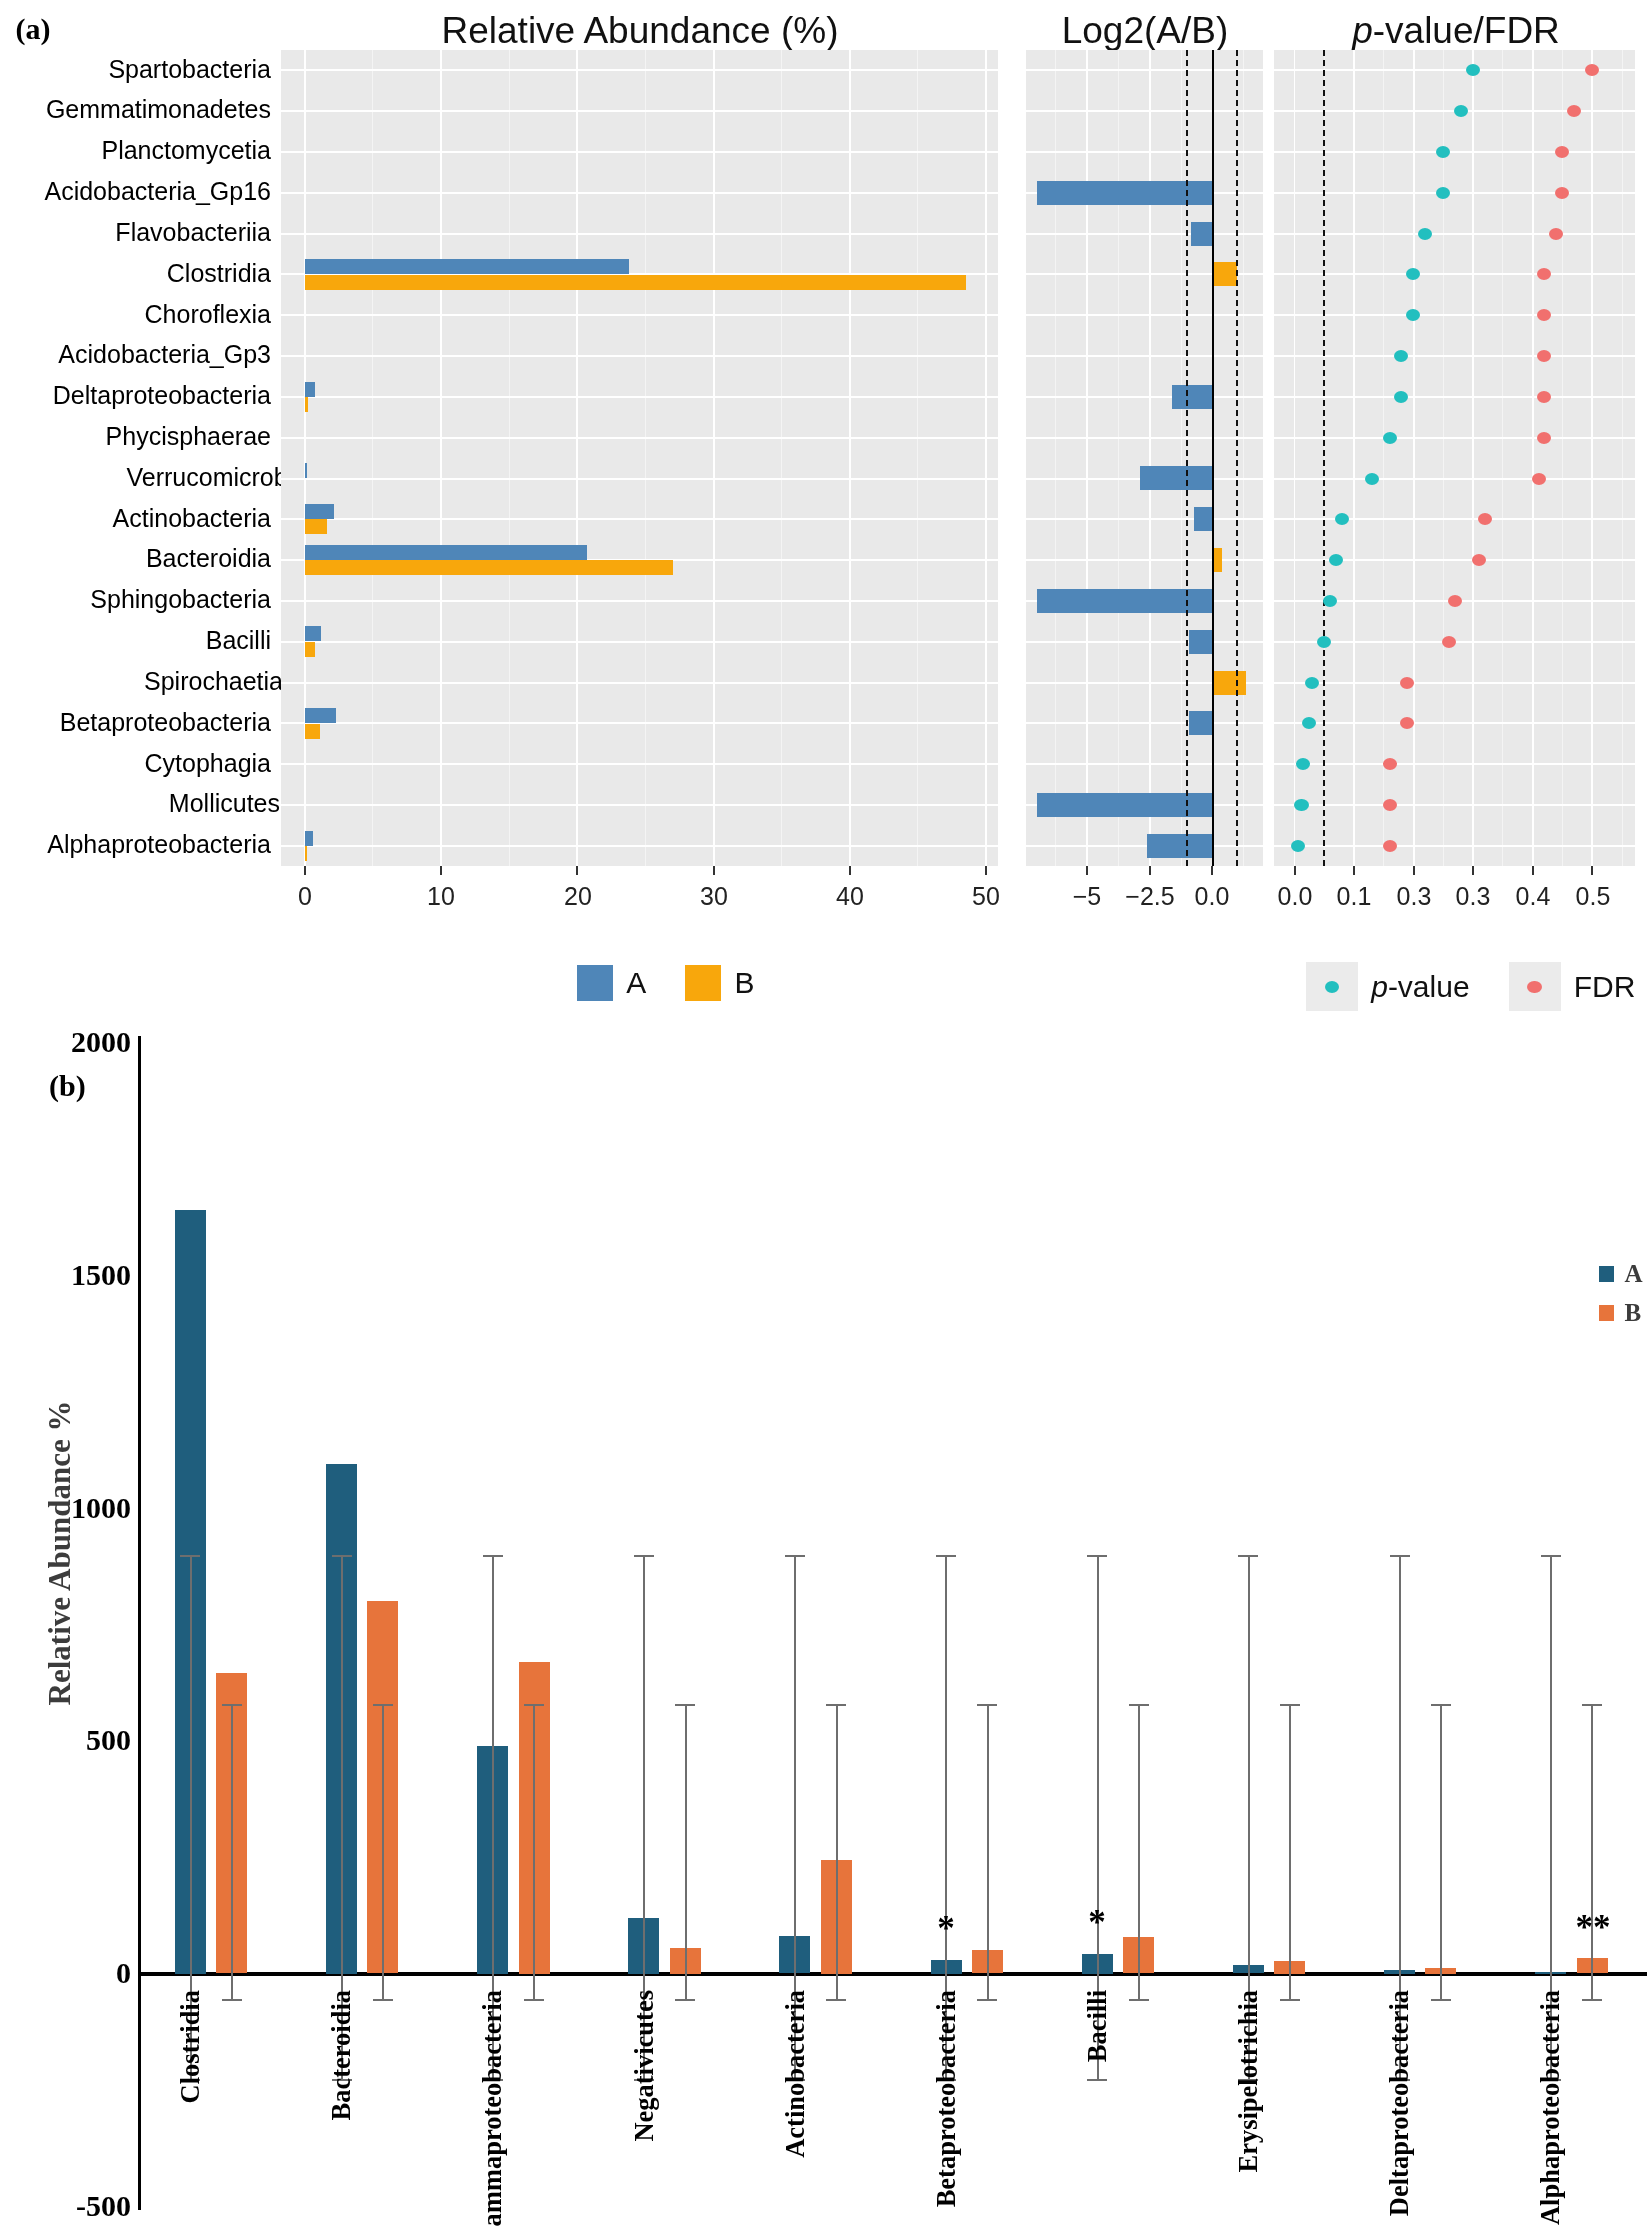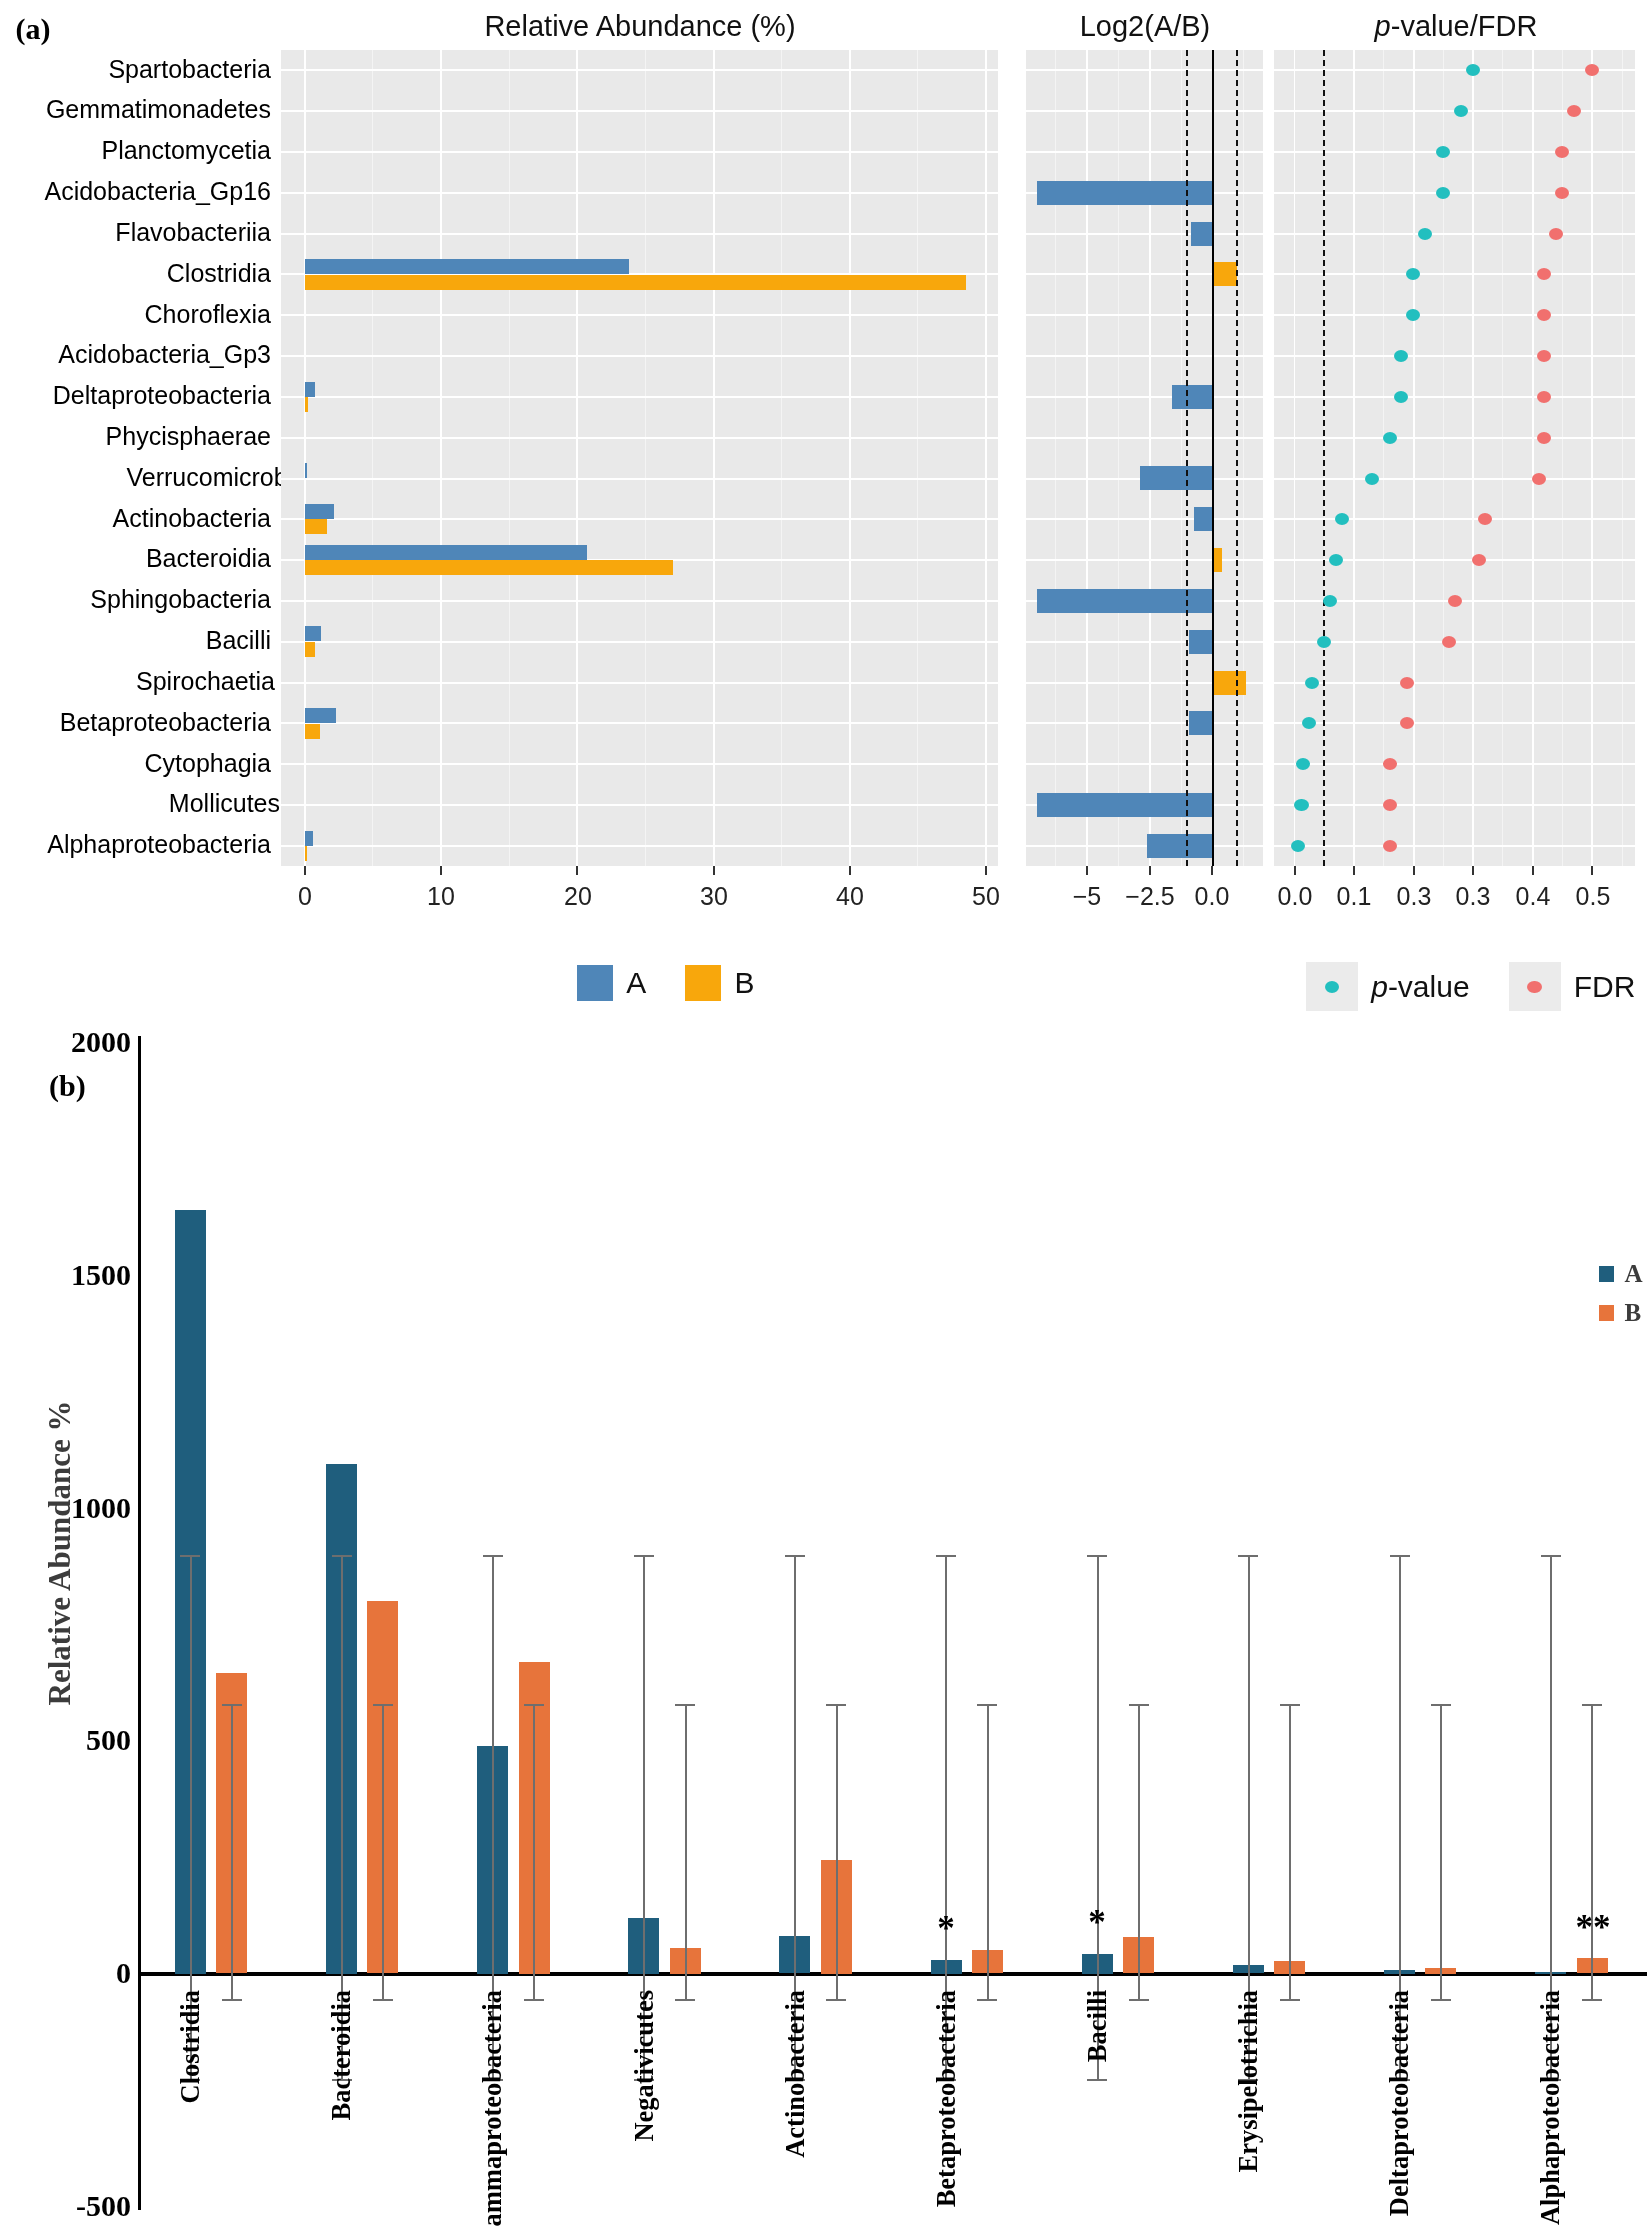--- a/index.html
+++ b/index.html
@@ -1,20 +1,20 @@
 <!DOCTYPE html>
 <html style="font-size:8.8px"><head>
 <meta charset="utf-8">
 <style>
   html,body{margin:0;padding:0;background:#ffffff;}
   body{width:1652px;height:2227px;position:relative;overflow:hidden;
        font-family:"Liberation Sans",sans-serif;color:#000;}
   .abs{position:absolute;}
   .panel{position:absolute;background:#e9e9e9;}
-  .title{position:absolute;font-size:29px;color:#111;text-align:center;transform:translateX(-50%);white-space:nowrap;}
+  .title{position:absolute;font-size:37px;color:#111;text-align:center;transform:translateX(-50%);white-space:nowrap;}
   .ptag{position:absolute;font-family:"Liberation Serif",serif;font-weight:bold;font-size:30px;color:#000;}
   .catlab{position:absolute;font-size:25px;color:#000;text-align:right;white-space:nowrap;}
   .ticklab{position:absolute;font-size:25px;color:#222;text-align:center;transform:translateX(-50%);white-space:nowrap;}
   .tickmark{position:absolute;width:2.2px;height:8.8px;background:#333;}
   .gridmajor{position:absolute;width:1.7px;background:#ffffff;}
   .gridminor{position:absolute;width:1.1px;background:#f4f4f4;}
   .gridrow{position:absolute;height:1.7px;background:#ffffff;}
   .bar{position:absolute;}
   .refsolid{position:absolute;width:1.7px;background:#000;}
   .refdash{position:absolute;width:0px;border-left:2.2px dashed #111;}
@@ -49,21 +49,21 @@
     <div class="catlab" style="left: 0px; top: 259px; width: 271px;">Clostridia</div>
     <div class="catlab" style="left: 0px; top: 300px; width: 271px;">Choroflexia</div>
     <div class="catlab" style="left: 0px; top: 340px; width: 271px;">Acidobacteria_Gp3</div>
     <div class="catlab" style="left: 0px; top: 381px; width: 271px;">Deltaproteobacteria</div>
     <div class="catlab" style="left: 0px; top: 422px; width: 271px;">Phycisphaerae</div>
     <div class="catlab" style="left: 4px; top: 463px; width: 271px; padding-left: 46px;">Verrucomicrobiae</div>
     <div class="catlab" style="left: 0px; top: 504px; width: 271px;">Actinobacteria</div>
     <div class="catlab" style="left: 0px; top: 544px; width: 271px;">Bacteroidia</div>
     <div class="catlab" style="left: 0px; top: 585px; width: 271px;">Sphingobacteria</div>
     <div class="catlab" style="left: 0px; top: 626px; width: 271px;">Bacilli</div>
-    <div class="catlab" style="left: 4px; top: 667px; width: 271px;">Spirochaetia</div>
+    <div class="catlab" style="left: 12px; top: 667px; width: 271px;">Spirochaetia</div>
     <div class="catlab" style="left: 0px; top: 708px; width: 271px;">Betaproteobacteria</div>
     <div class="catlab" style="left: 0px; top: 749px; width: 271px;">Cytophagia</div>
     <div class="catlab" style="left: 9px; top: 789px; width: 271px;">Mollicutes</div>
     <div class="catlab" style="left: 0px; top: 830px; width: 271px;">Alphaproteobacteria</div>
   </div>
 <div id="pa-left" class="panel" style="left:281px;top:50px;width:717px;height:816px;">
     <div class="gridminor" style="left: 91px; top: 0px; height: 816px;"></div>
     <div class="gridmajor" style="left: 23px; top: 0px; height: 816px;"></div>
     <div class="gridminor" style="left: 228px; top: 0px; height: 816px;"></div>
     <div class="gridmajor" style="left: 159px; top: 0px; height: 816px;"></div>

